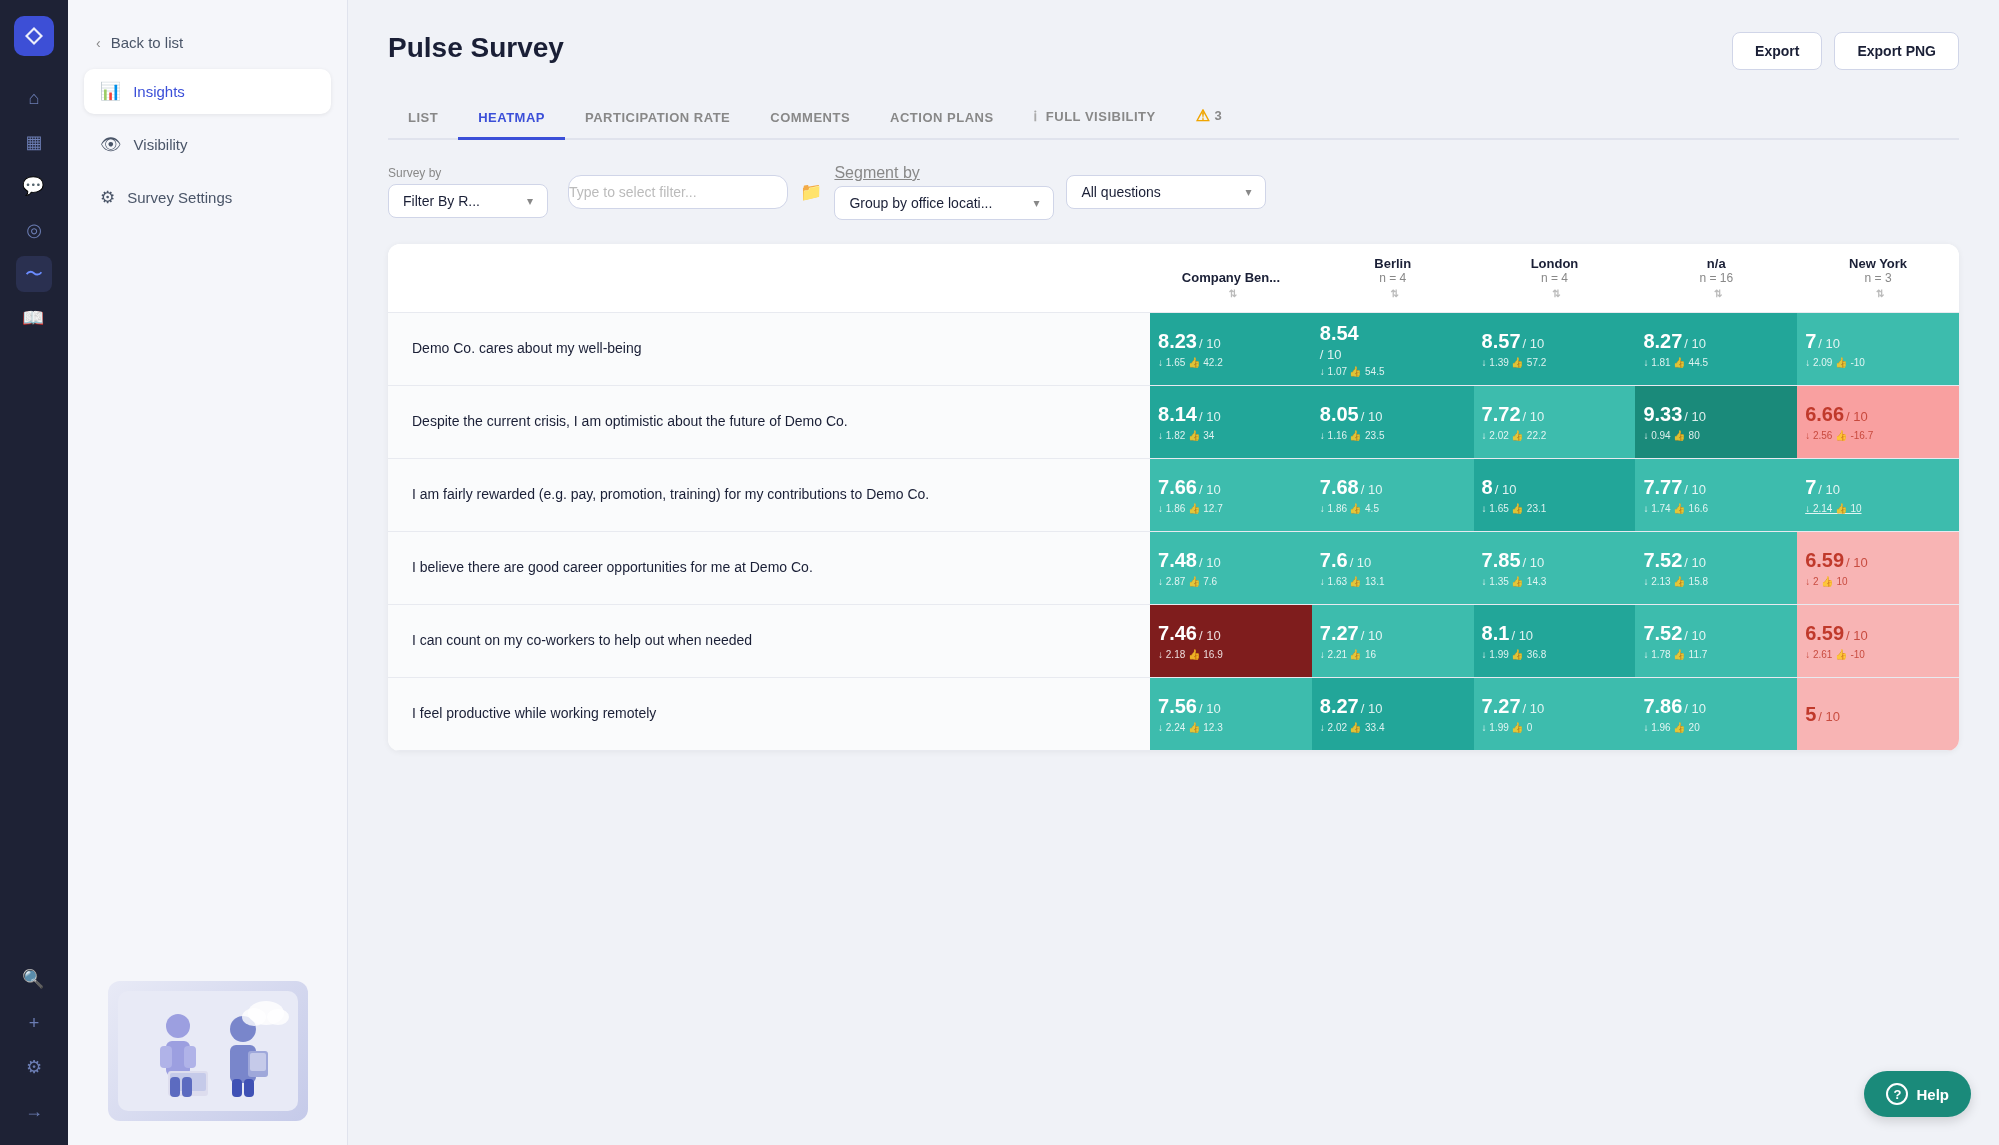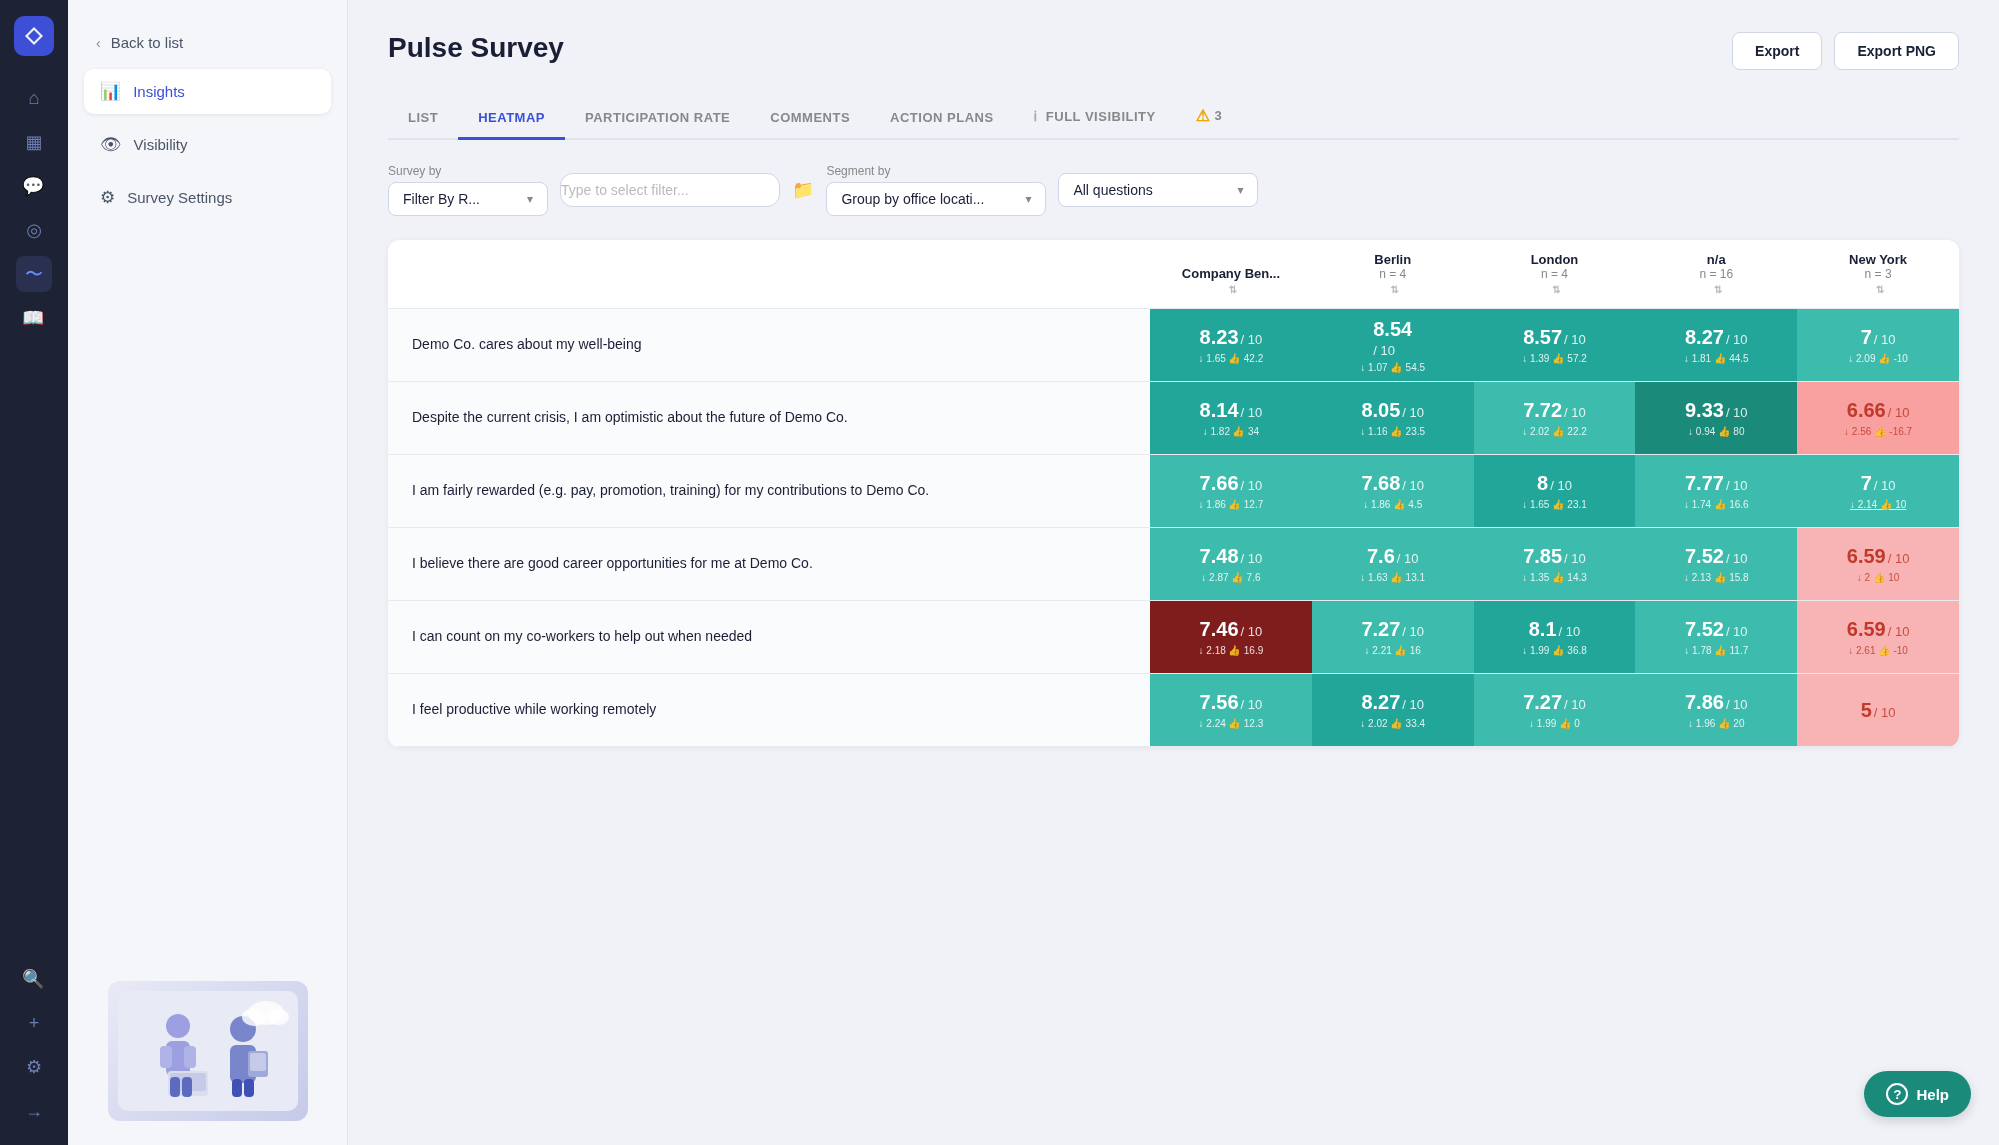--- a/index.html
+++ b/index.html
@@ -152,23 +152,24 @@
     }
     .filter-input {
       display: flex; align-items: center; gap: 6px;
       padding: 8px 0;
       background: #fff;
       border: 1.5px solid #d0d5e8;
       border-radius: 13px;
       font-size: 14px;
       color: #aaa;
       min-width: 220px;
+      margin-left: 8px;
     }
     .filter-folder-icon { font-size: 18px; color: #6b7db3; cursor: pointer; }
-    .segment-label { font-size: 12px; color: #888; margin-bottom: 4px; }
+    .segment-label { font-size: 16px; color: #888; margin-bottom: 4px; text-decoration: underline; }
     .segment-group { display: flex; flex-direction: column; }
     .segment-select {
       display: flex; align-items: center; gap: 6px;
       padding: 8px 14px;
       background: #fff;
       border: 1.5px solid #d0d5e8;
       border-radius: 8px;
       font-size: 14px;
       color: #1a1f36;
       cursor: pointer;
@@ -231,21 +232,21 @@
       min-width: 420px;
     }
     .score-cell {
       text-align: center;
       padding: 0;
       min-width: 120px;
     }
     .score-inner {
       display: flex;
       flex-direction: column;
-      align-items: center;
+      align-items: flex-start;
       justify-content: center;
       padding: 6px 8px;
       height: 100%;
       min-height: 72px;
     }
     .score-main {
       font-size: 20px;
       font-weight: 700;
       color: #fff;
     }

